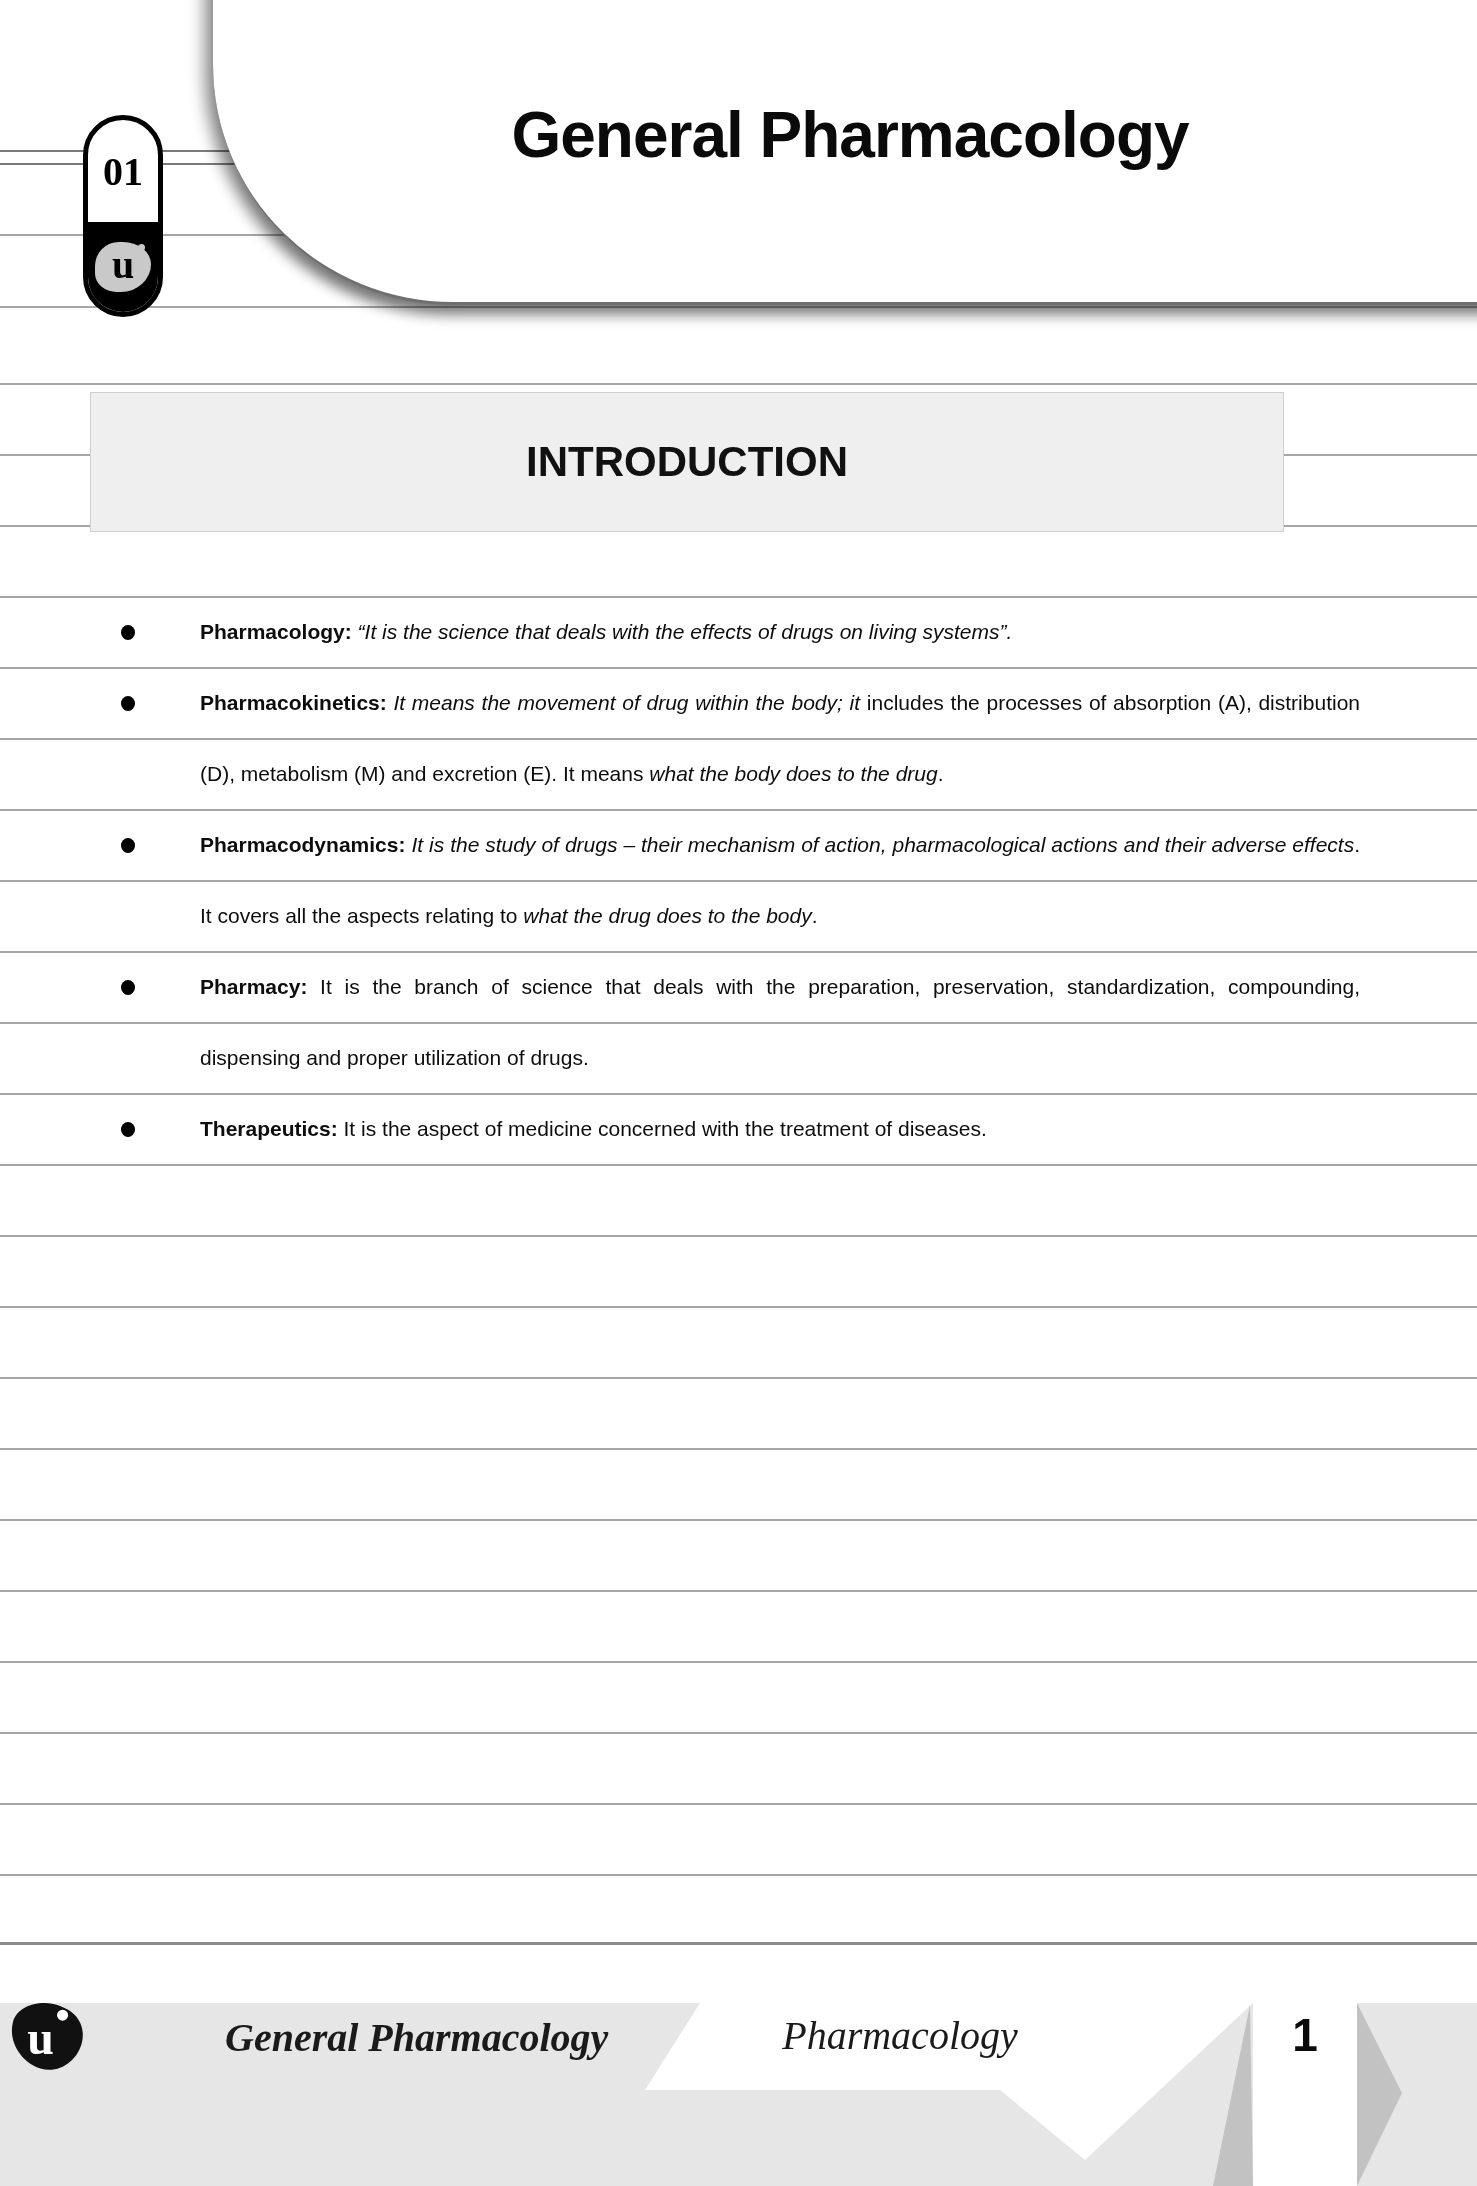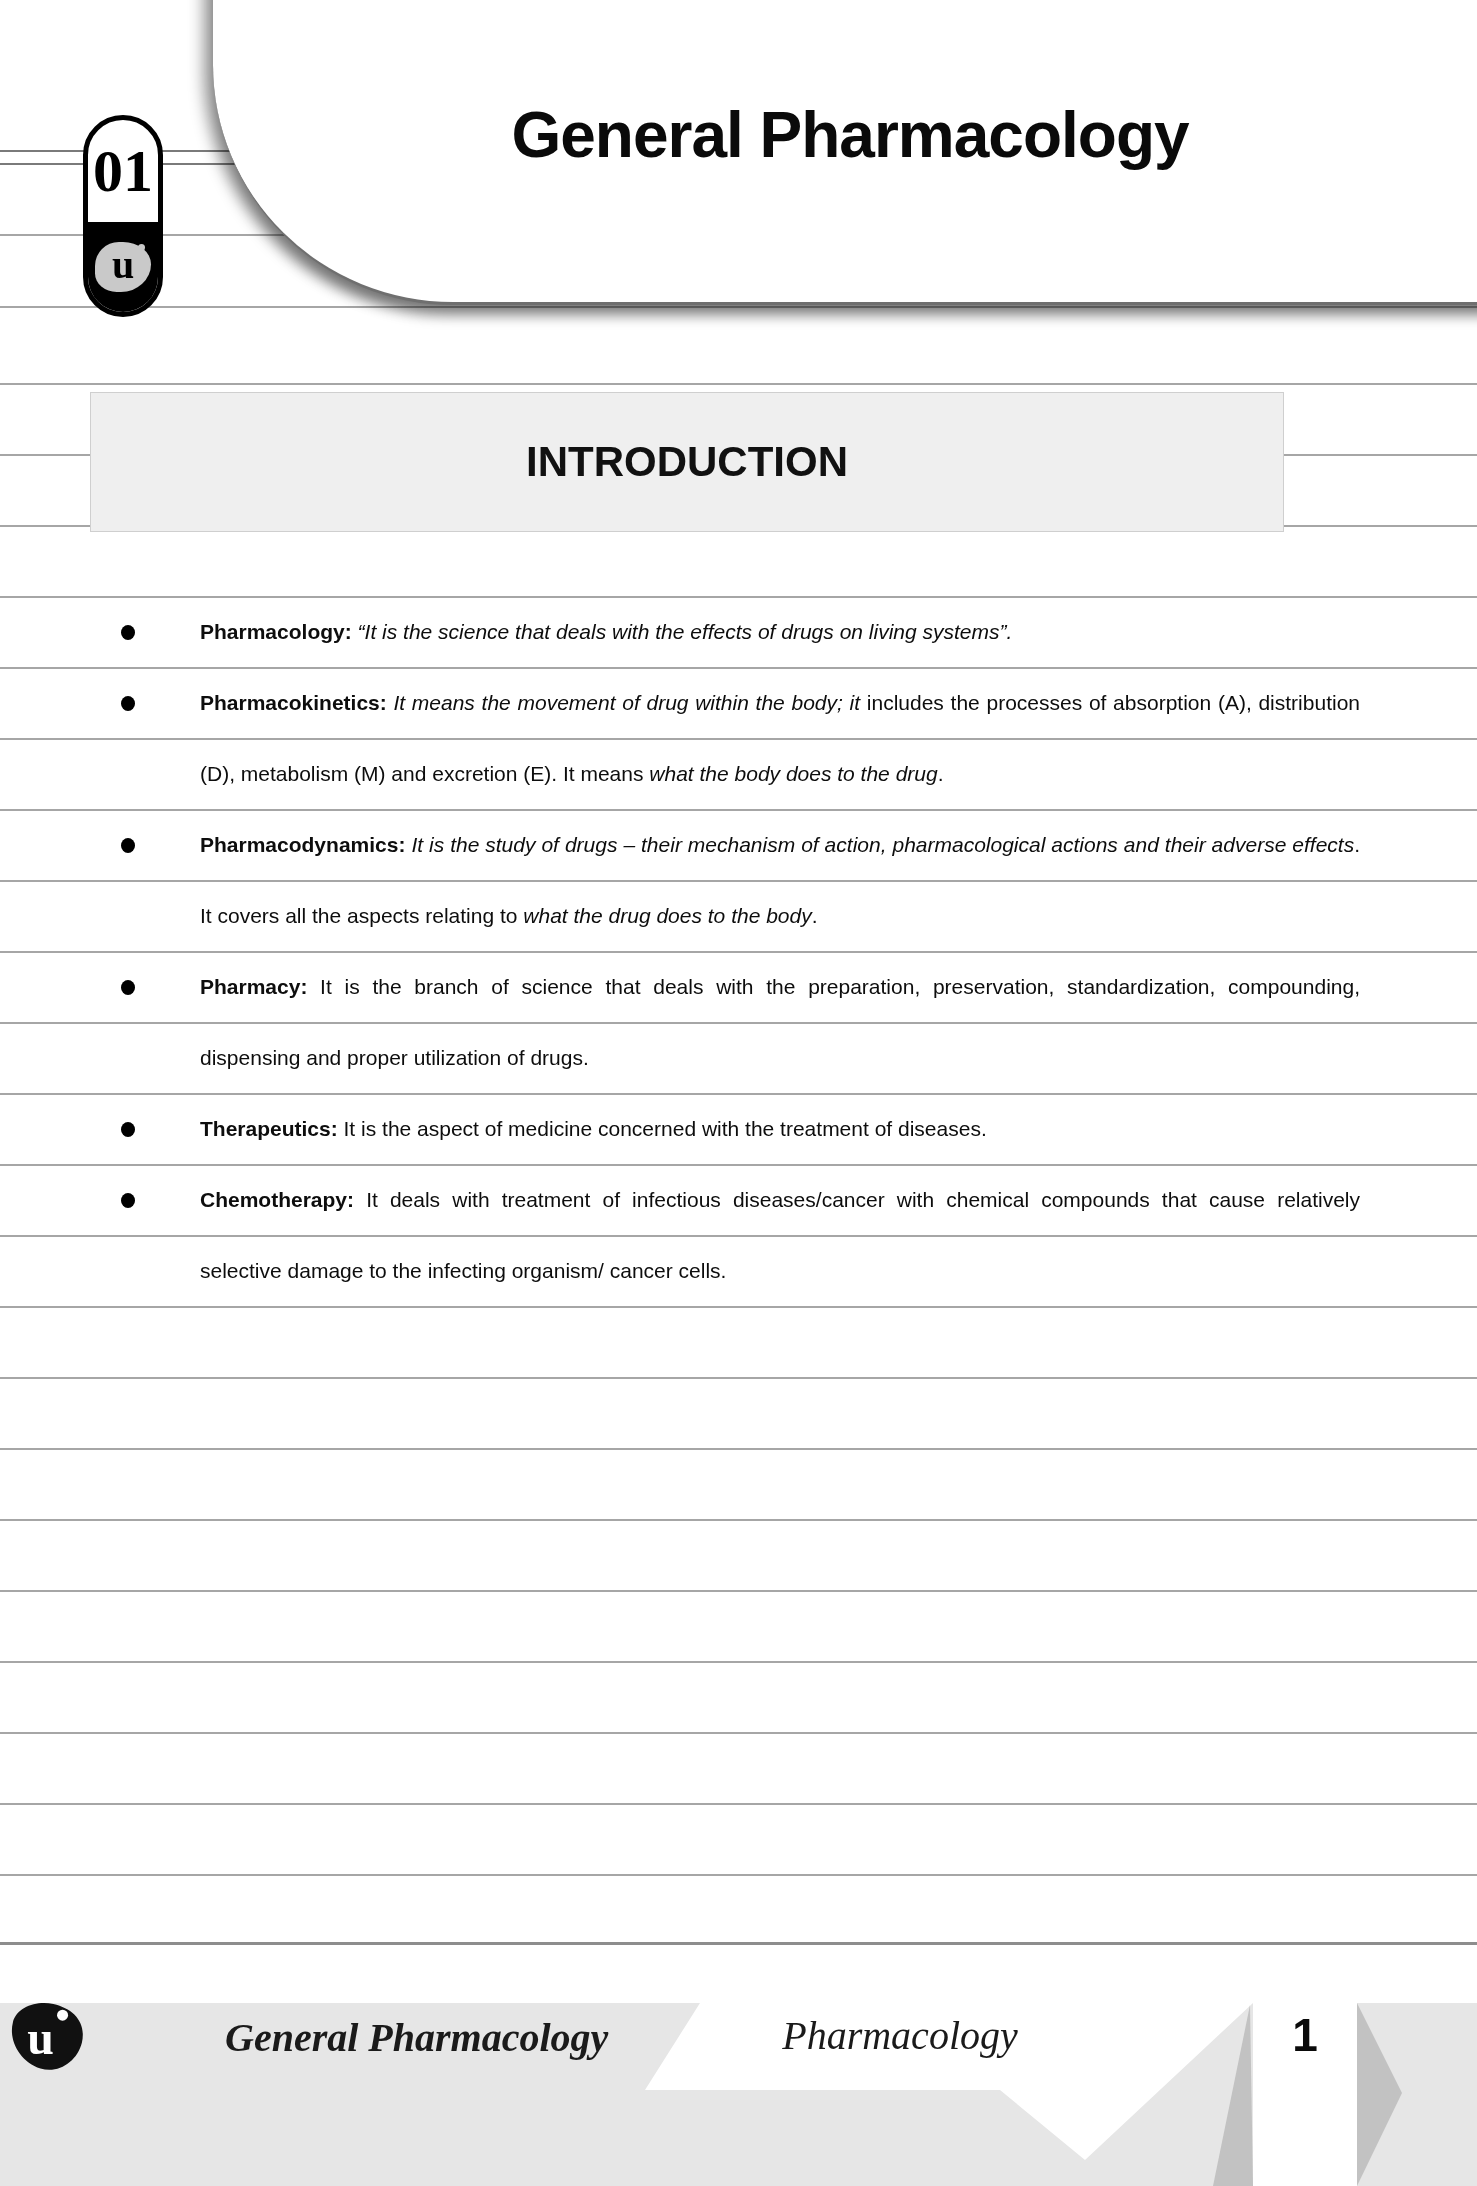--- a/index.html
+++ b/index.html
@@ -34,21 +34,21 @@
   }
   
   #chapter-badge{
     position:absolute;z-index:4;
     left:83px;top:115px;width:80px;height:202px;
     border:5px solid #000;border-radius:42px;
     background:#fff;box-sizing:border-box;
     overflow:hidden;display:flex;flex-direction:column;
   }
   #badge-top{flex:0 0 102px;display:flex;align-items:center;justify-content:center;
-    font-family:"Liberation Serif", serif;font-weight:bold;font-size:60px;color:#000;}
+    font-family:"Liberation Serif", serif;font-weight:bold;font-size:40px;color:#000;}
   #badge-bottom{flex:1;background:#000;display:flex;align-items:center;justify-content:center;position:relative;}
   .logo-blob{position:relative;display:flex;align-items:center;justify-content:center;}
   #badge-bottom .logo-blob{
     width:56px;height:50px;background:#c9c9c9;
     border-radius:46% 54% 58% 42% / 52% 48% 60% 40%;
   }
   #badge-bottom .logo-letter{
     font-family:"Liberation Serif", serif;font-weight:bold;
     font-size:40px;color:#000;line-height:1;margin-top:-4px;
   }
@@ -150,21 +150,20 @@
   <div id="section-box">
     <div class="section-line">INTRODUCTION</div>
   </div>
 
   <ul id="bullet-list">
       <li><span class="term">Pharmacology:</span><span class="it"> “It is the science that deals with the effects of drugs on living systems”.</span></li>
       <li><span class="term">Pharmacokinetics:</span><span class="it"> It means the movement of drug within the body; it</span><span> includes the processes of absorption (A), distribution (D), metabolism (M) and excretion (E). It means </span><span class="it">what the body does to the drug</span><span>.</span></li>
       <li><span class="term">Pharmacodynamics:</span><span class="it"> It is the study of drugs – their mechanism of action, pharmacological actions and their adverse effects</span><span>. It covers all the aspects relating to </span><span class="it">what the drug does to the body</span><span>.</span></li>
       <li><span class="term">Pharmacy:</span><span> It is the branch of science that deals with the preparation, preservation, standardization, compounding, dispensing and proper utilization of drugs.</span></li>
       <li><span class="term">Therapeutics:</span><span> It is the aspect of medicine concerned with the treatment of diseases.</span></li>
-      <li><span class="term">Chemotherapy:</span><span> It deals with treatment of infectious diseases/cancer with chemical compounds that cause relatively selective damage to the infecting organism/ cancer cells.</span></li>
     </ul>
 
   <div id="footer">
     <svg width="1477" height="186" viewBox="0 0 1477 186">
       <rect x="0" y="3" width="1477" height="183" fill="#e6e6e6"></rect>
       <polygon points="645,90 700,3 1253,3 1085,160 1000,90" fill="#ffffff"></polygon>
       <polygon points="1250,5 1253,186 1213,186" fill="#c2c2c2"></polygon>
       <rect x="1253" y="0" width="104" height="186" fill="#ffffff"></rect>
       <polygon points="1357,3 1402,93 1357,186" fill="#c2c2c2"></polygon>
     </svg>

